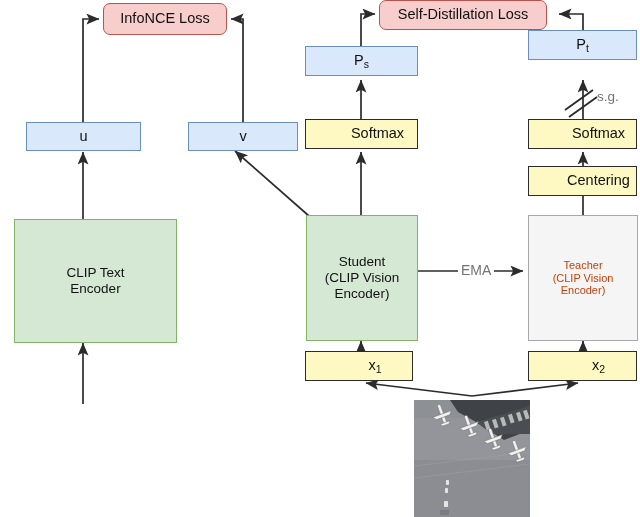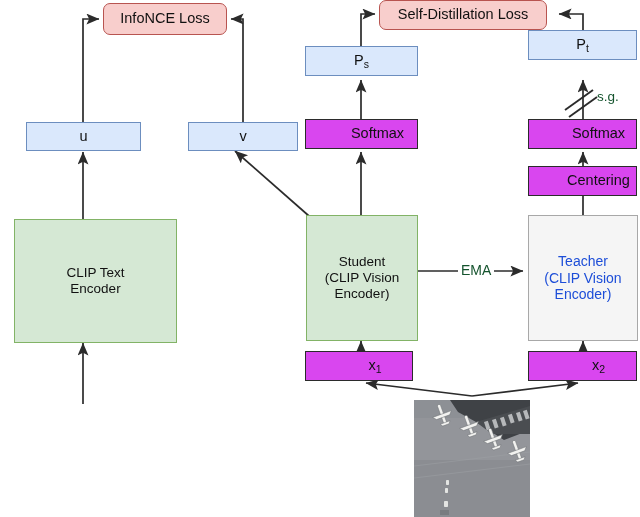--- a/index.html
+++ b/index.html
@@ -23,49 +23,49 @@
     border:1.4px solid #b85450;
     border-radius:7px;
     font-size:14.5px;
   }
   .blue{
     background:#dae8fc;
     border:1.2px solid #6c8ebf;
     font-size:14.5px;
   }
   .white{
-    background:#d946ef;
+    background:#fef9c3;
     border:1.4px solid #2b2b2b;
     font-size:14.5px;
     padding-left:32px;
   }
   .green{
     background:#d5e8d4;
     border:1.2px solid #82b366;
     font-size:13.5px;
   }
   .gray{
     background:#f5f5f5;
     border:1.2px solid #a8a8a8;
-    color:#1d4ed8;
-    font-size:14px;
+    color:#c2410c;
+    font-size:11px;
   }
   .caption{
     background:#ffffff;
     border:1.1px solid #2b2b2b;
     font-size:13px;
     line-height:1.42;
     padding:4px 6px;
   }
   .sub{font-size:10.5px;vertical-align:-0.30em;line-height:0;}
   .edgelayer{position:absolute;left:0;top:0;width:640px;height:517px;pointer-events:none;}
   .lbl{
     position:absolute;
     font-size:14px;
-    color:#14532d;
+    color:#737373;
     white-space:nowrap;
   }
   .thumb{
     position:absolute;
     overflow:hidden;
     border:0;
     background:#8e9094;
   }
   .thumb svg{display:block;}
 </style>

